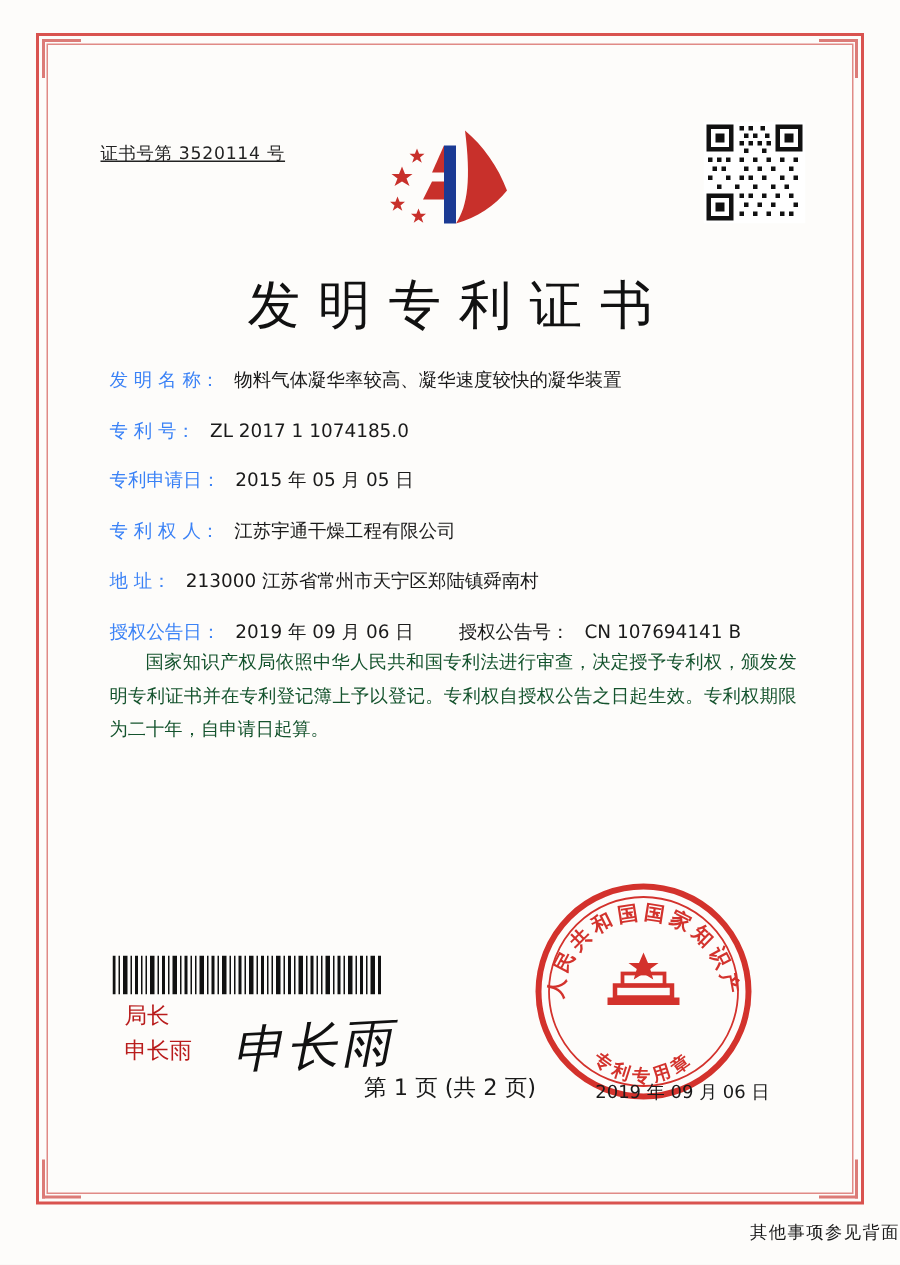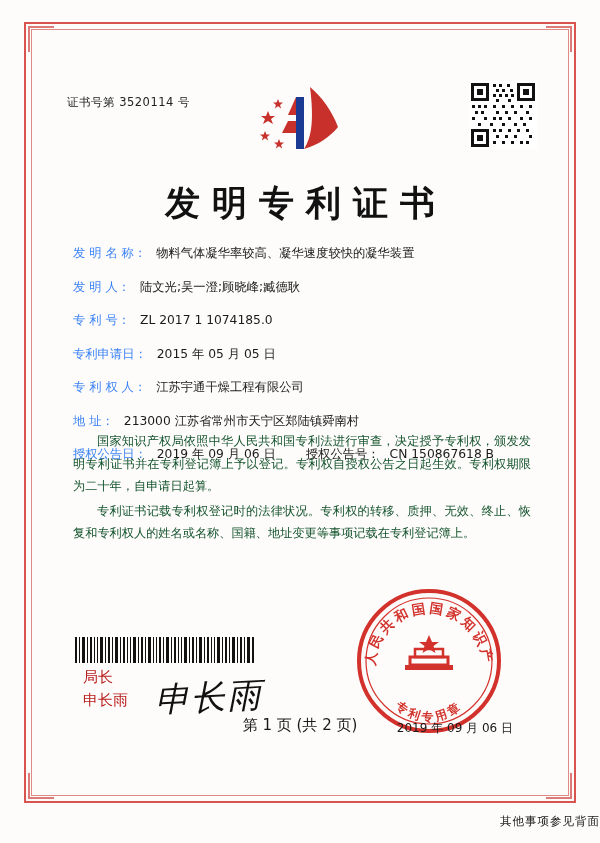--- a/index.html
+++ b/index.html
@@ -62,20 +62,21 @@
 
   
   .cert-no {
     position: absolute;
     left: 22px;
     top: 50px;
     font-size: 11.5px;
     color: #222;
     letter-spacing: 0.5px;
     font-family: "DejaVu Sans", "Liberation Sans", sans-serif;
+    text-decoration: underline;
   }
   .emblem {
     position: absolute;
     left: 50%;
     top: 36px;
     transform: translateX(-50%);
     width: 96px;
     height: 78px;
   }
   .qr {
@@ -86,21 +87,21 @@
     height: 68px;
   }
 
   .title {
     position: absolute;
     top: 135px;
     left: 0;
     right: 0;
     text-align: center;
     font-size: 35px;
-    font-weight: bold;
+    font-weight: normal;
     letter-spacing: 12px;
     color: #111;
     text-indent: 12px;
     font-family: "DejaVu Sans", "Liberation Sans", sans-serif;
   }
 
   .fields {
     position: absolute;
     top: 200px;
     left: 28px;
@@ -309,50 +310,45 @@
     </div>
 
     <div class="title">发明专利证书</div>
 
     <div class="fields">
       <div class="field-row">
         <span class="field-label">发 明 名 称：</span>
         <span class="field-value">物料气体凝华率较高、凝华速度较快的凝华装置</span>
       </div>
       <div class="field-row">
-        <span class="field-label">发 明 人：</span>
-        <span class="field-value">陆文光;吴一澄;顾晓峰;臧德耿</span>
-      </div>
-      <div class="field-row">
         <span class="field-label">专 利 号：</span>
         <span class="field-value">ZL 2017 1 1074185.0</span>
       </div>
       <div class="field-row">
         <span class="field-label">专利申请日：</span>
         <span class="field-value">2015 年 05 月 05 日</span>
       </div>
       <div class="field-row">
         <span class="field-label">专 利 权 人：</span>
         <span class="field-value">江苏宇通干燥工程有限公司</span>
       </div>
       <div class="field-row">
         <span class="field-label">地        址：</span>
         <span class="field-value">213000 江苏省常州市天宁区郑陆镇舜南村</span>
       </div>
       <div class="field-row">
         <span class="field-label">授权公告日：</span>
         <span class="field-value">2019 年 09 月 06 日</span>
         <span class="inline-label">授权公告号：</span>
-        <span class="field-value">CN 150867618 B</span>
+        <span class="field-value">CN 107694141 B</span>
       </div>
     </div>
 
     <div class="paragraphs">
       <p>国家知识产权局依照中华人民共和国专利法进行审查，决定授予专利权，颁发发明专利证书并在专利登记簿上予以登记。专利权自授权公告之日起生效。专利权期限为二十年，自申请日起算。</p>
-      <p>专利证书记载专利权登记时的法律状况。专利权的转移、质押、无效、终止、恢复和专利权人的姓名或名称、国籍、地址变更等事项记载在专利登记簿上。</p>
     </div>
 
     <div class="barcode">
       <svg viewBox="0 0 180 26" width="180" height="26" preserveAspectRatio="none">
         <g fill="#111">
           <rect x="0" y="0" width="2" height="26"></rect>
             <rect x="4" y="0" width="1" height="26"></rect>
           <rect x="7" y="0" width="3" height="26"></rect>
             <rect x="12" y="0" width="1" height="26"></rect>
           <rect x="15" y="0" width="2" height="26"></rect>

